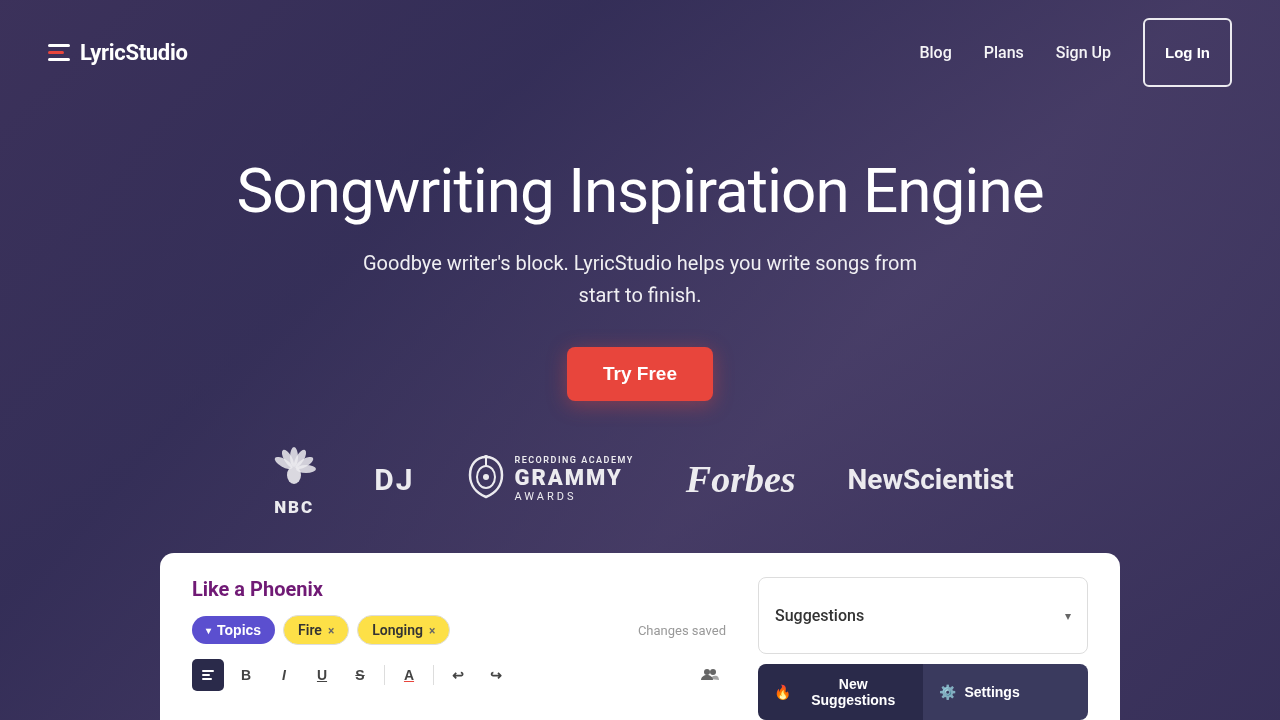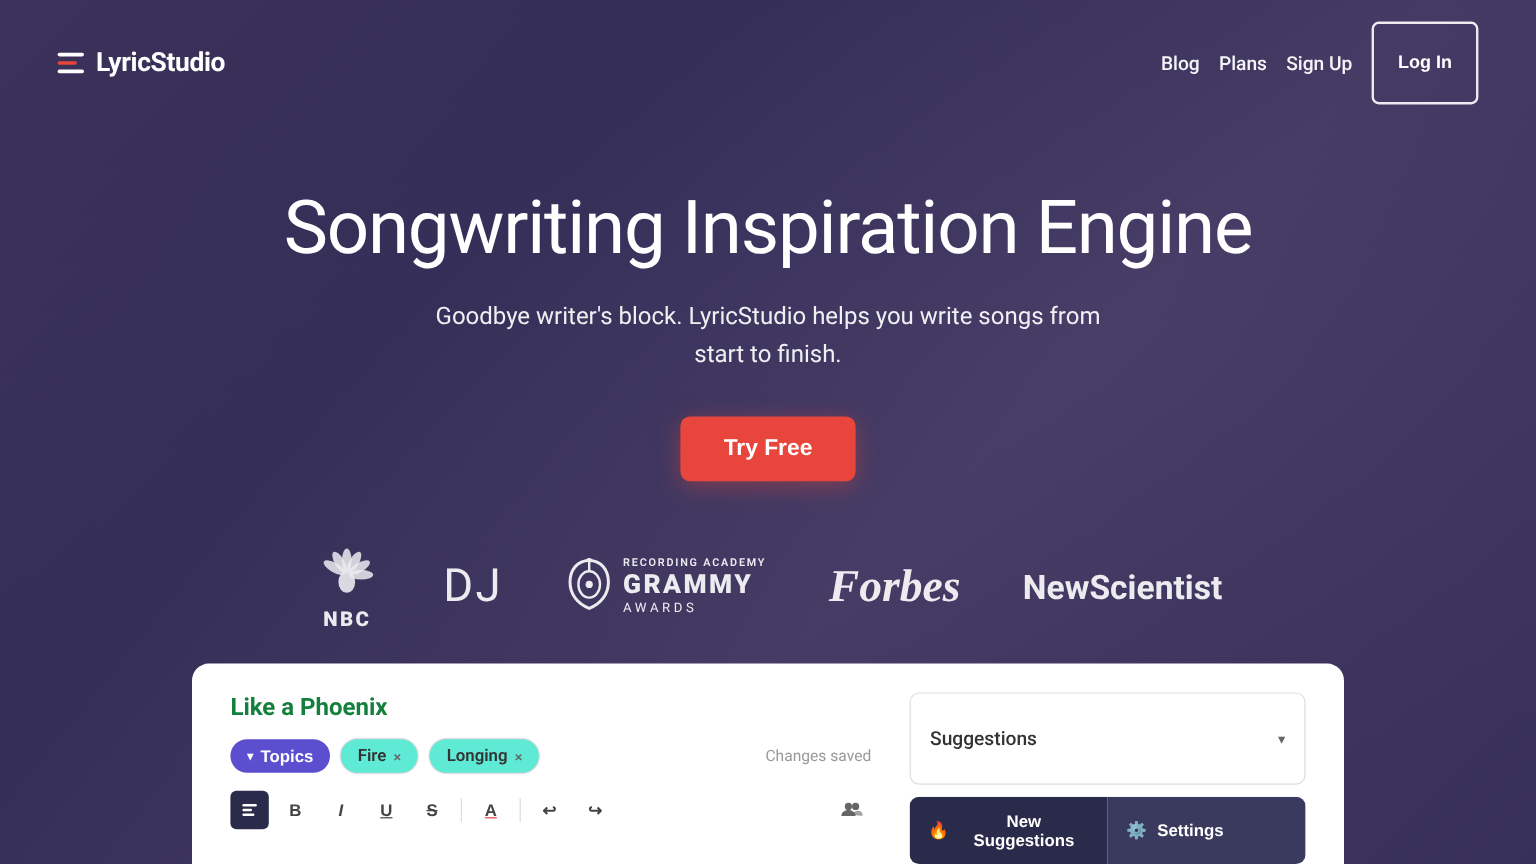--- a/index.html
+++ b/index.html
@@ -64,21 +64,21 @@
       font-size: 22px;
       font-weight: 700;
       color: white;
       letter-spacing: -0.3px;
       text-align: center;
     }
 
     .nav-links {
       display: flex;
       align-items: center;
-      gap: 16px;
+      gap: 32px;
     }
 
     .nav-link {
       color: white;
       font-size: 16px;
       font-weight: 500;
       text-decoration: none;
       cursor: pointer;
       opacity: 0.95;
     }
@@ -125,21 +125,21 @@
 
     .cta-button {
       background: #e8453c;
       color: white;
       font-size: 19px;
       font-weight: 600;
       border: none;
       border-radius: 8px;
       padding: 16px 36px;
       cursor: pointer;
-      margin-bottom: 50px;
+      margin-bottom: 40px;
       box-shadow: 0 4px 20px rgba(232, 69, 60, 0.4);
     }
 
     
     .logos-row {
       position: relative;
       z-index: 10;
       display: flex;
       align-items: center;
       justify-content: center;
@@ -151,22 +151,22 @@
     .logo-item {
       color: white;
       font-weight: 900;
       opacity: 0.9;
       display: flex;
       flex-direction: column;
       align-items: center;
     }
 
     .dj-logo {
-      font-size: 38px;
-      font-weight: 400;
+      font-size: 30px;
+      font-weight: 700;
       letter-spacing: 2px;
     }
 
     .grammy-logo {
       display: flex;
       flex-direction: column;
       align-items: center;
       gap: 2px;
     }
 
@@ -198,21 +198,21 @@
       min-height: 148px;
     }
 
     .panel-left {
       flex: 1;
     }
 
     .panel-title {
       font-size: 20px;
       font-weight: 700;
-      color: #15803d;
+      color: #701a75;
       margin-bottom: 14px;
     }
 
     .tags-row {
       display: flex;
       align-items: center;
       gap: 8px;
       margin-bottom: 14px;
     }
 
@@ -231,21 +231,21 @@
     .tag-topics {
       background: #5b4fcf;
       color: white;
     }
 
     .tag-topics .chevron {
       font-size: 10px;
     }
 
     .tag-regular {
-      background: #5eead4;
+      background: #fde047;
       color: #333;
       border: 1px solid #ddd;
       align-items: flex-end;
     }
 
     .tag-x {
       font-size: 12px;
       color: #666;
       cursor: pointer;
     }

